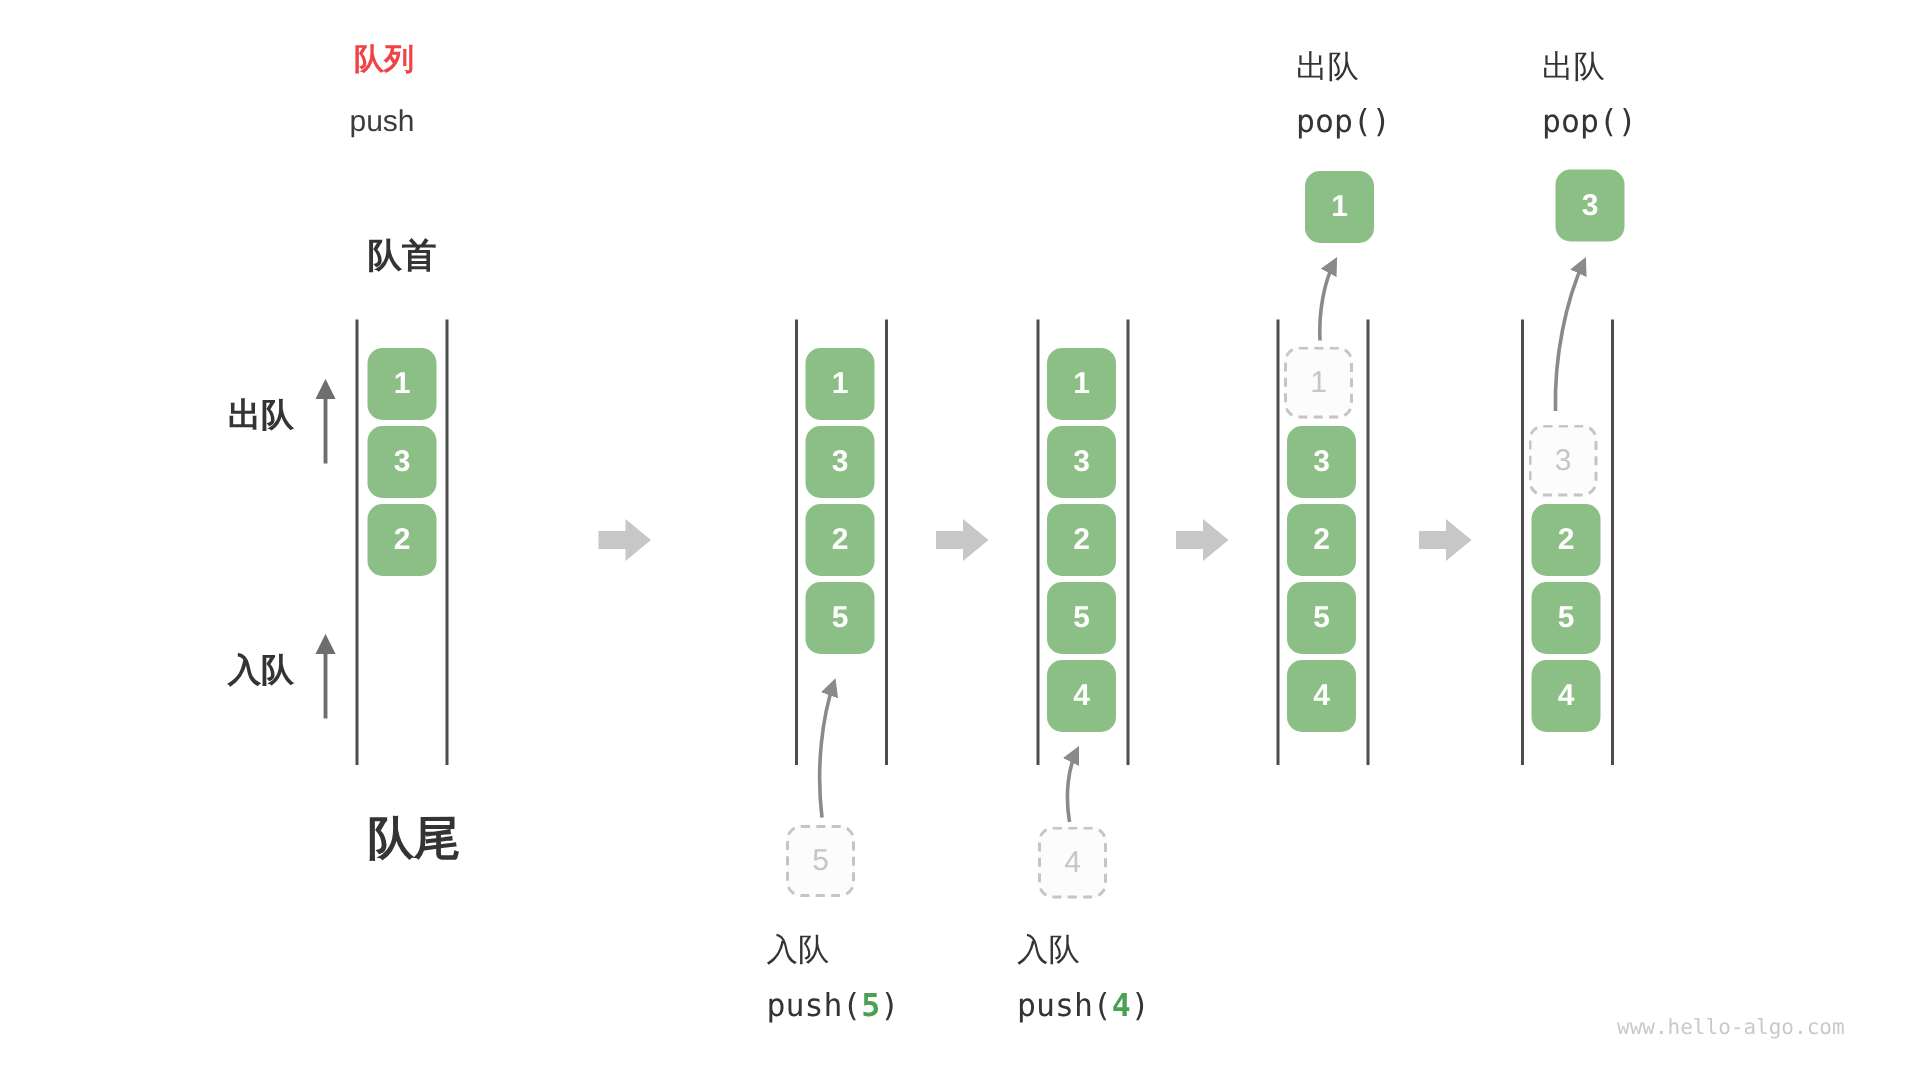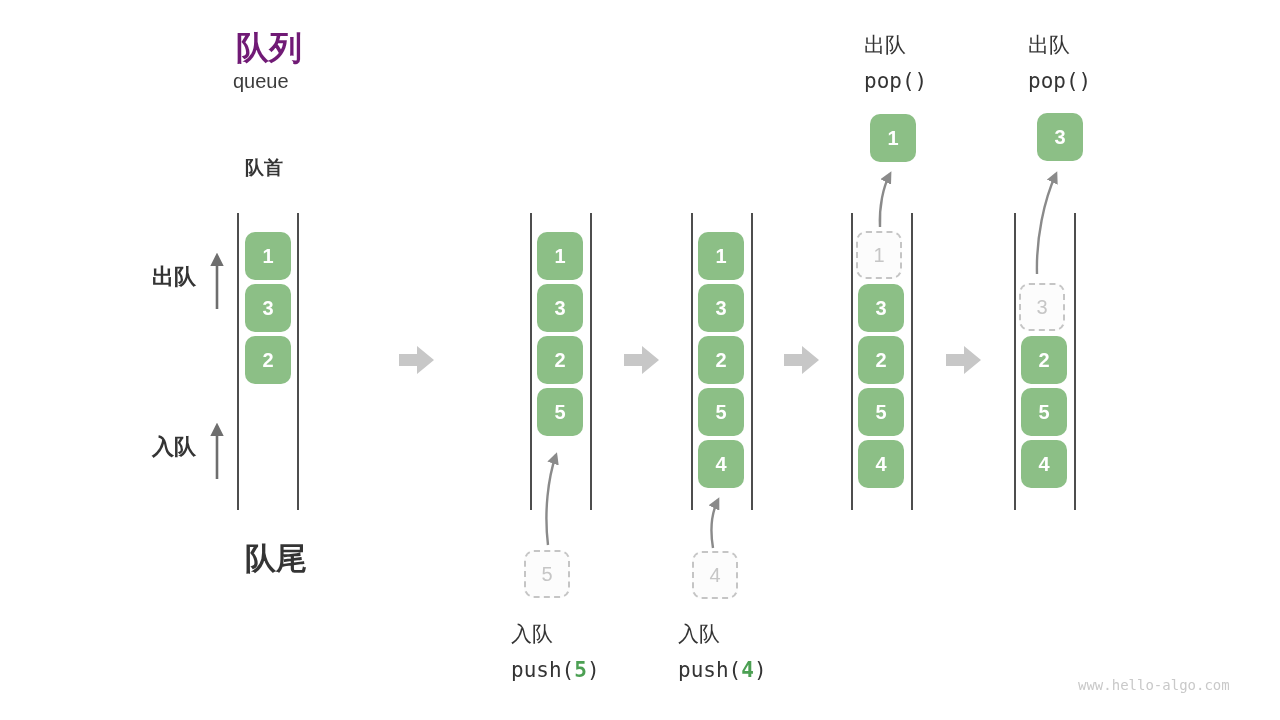--- a/index.html
+++ b/index.html
@@ -13,41 +13,41 @@
   
   .qb{position:absolute;width:46px;height:48px;border-radius:10px;background:#8cbf86;
       display:flex;align-items:center;justify-content:center;
       color:#ffffff;font-size:20px;font-weight:700;z-index:3;}
   
   .ghost{position:absolute;width:46px;height:48px;border-radius:10px;background:#fcfcfc;
          border:2px dashed #c5c5c5;box-sizing:border-box;
          display:flex;align-items:center;justify-content:center;
          color:#c6c6c6;font-size:20px;font-weight:400;z-index:3;}
 
-  .title-zh{font-size:33px;font-weight:700;color:#701a75;z-index:4;text-align:center;}
+  .title-zh{font-size:20px;font-weight:700;color:#ef4444;z-index:4;text-align:center;}
   .title-en{font-size:20px;color:#3c3c3c;z-index:4;}
   .lbl-bold{font-size:22px;font-weight:700;color:#343434;z-index:4;}
 
   .op{z-index:4;line-height:36px;font-size:21px;color:#343434;}
   .op .code{font-family:"DejaVu Sans Mono",monospace;font-size:21px;}
   .op .accent{color:#4ca053;font-weight:600;}
 
   .watermark{font-family:"DejaVu Sans Mono",monospace;font-size:14px;color:#c9c9c9;z-index:4;}
 
   svg.overlay{position:absolute;left:0;top:0;z-index:2;pointer-events:none;}
 </style>
 </head>
 <body>
 
 <div class="stage">
 
   <div class="abs title-zh" style="left:236px;top:26px;">队列</div>
-  <div class="abs title-en" style="left:233px;top:70px;">queue</div>
+  <div class="abs title-en" style="left:233px;top:70px;">push</div>
 
-  <div class="abs lbl-bold" style="left:245px;top:155px;font-size:19px;">队首</div>
+  <div class="abs lbl-bold" style="left:245px;top:155px;font-size:23px;">队首</div>
   <div class="abs lbl-bold" style="left:245px;top:538px;font-size:31px;">队尾</div>
 
   <div class="abs lbl-bold" style="left:152px;top:262px;">出队</div>
   <div class="abs lbl-bold" style="left:152px;top:432px;">入队</div>
 
   <div class="rail" style="left:237px;"></div>
   <div class="rail" style="left:297px;"></div>
   <div class="rail" style="left:530px;"></div>
   <div class="rail" style="left:590px;"></div>
   <div class="rail" style="left:691px;"></div>

